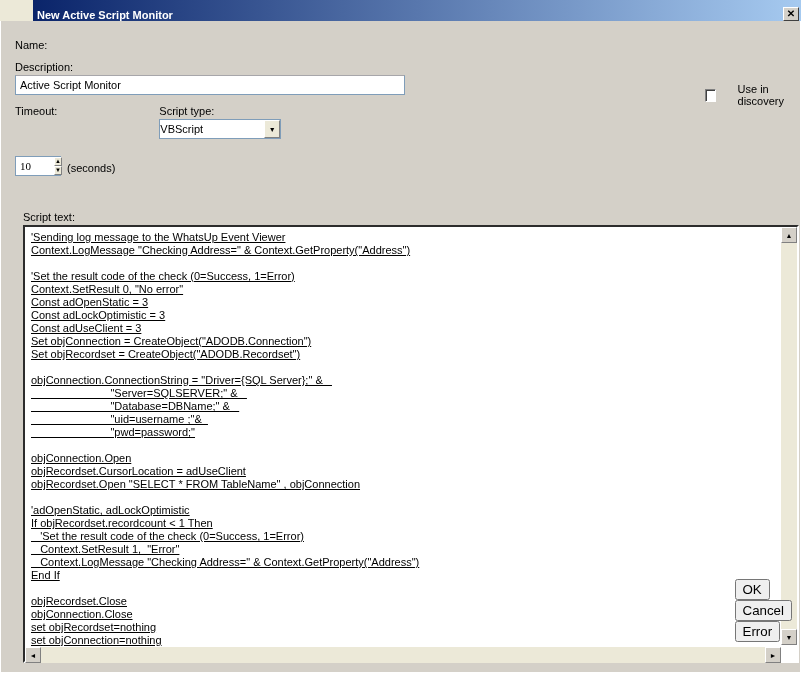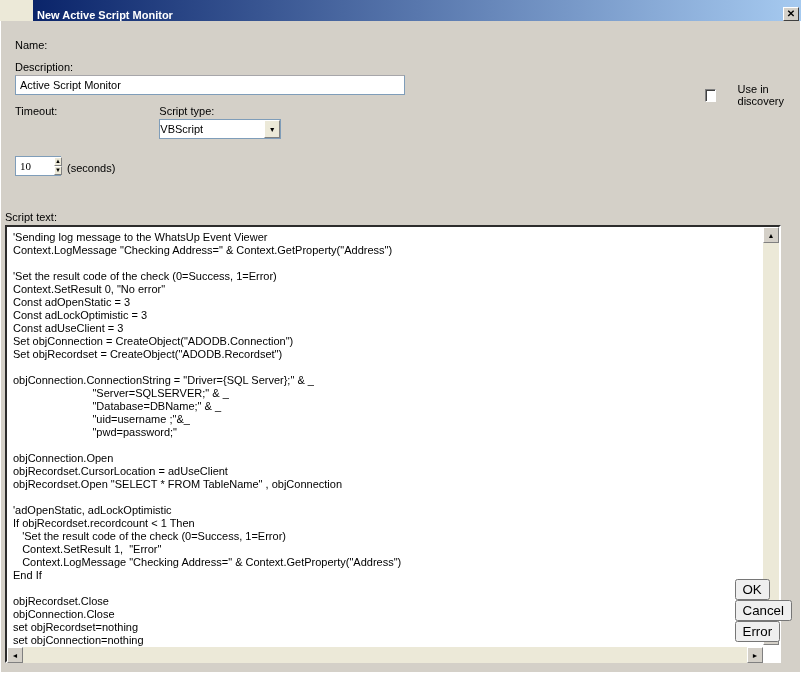--- a/index.html
+++ b/index.html
@@ -138,41 +138,42 @@
     height: 13px;
     border: 1px solid #808080;
     border-right-color: #fff;
     border-bottom-color: #fff;
     background: #fff;
     box-shadow: inset 1px 1px 0 #404040;
     cursor: default;
   }
   .scriptarea-wrap {
     position: absolute;
-    left: 4px;
+    left: 22px;
     top: 190px;
     width: 776px;
   }
   .scriptarea {
     border: 2px inset #fff;
     border-top-color: #808080;
     border-left-color: #808080;
     border-right-color: #fff;
     border-bottom-color: #fff;
     background: #fff;
     width: 776px;
     height: 438px;
     font: 11px Tahoma, Arial, sans-serif;
     padding: 4px 6px;
     white-space: pre;
     overflow: hidden;
     position: relative;
     resize: none;
     outline: none;
     line-height: 13px;
+    text-decoration: underline;
   }
   .vscroll {
     position: absolute;
     right: 2px;
     top: 2px;
     width: 16px;
     height: 418px;
     background: #ece9d8;
   }
   .vscroll .btn, .hscroll .btn {

